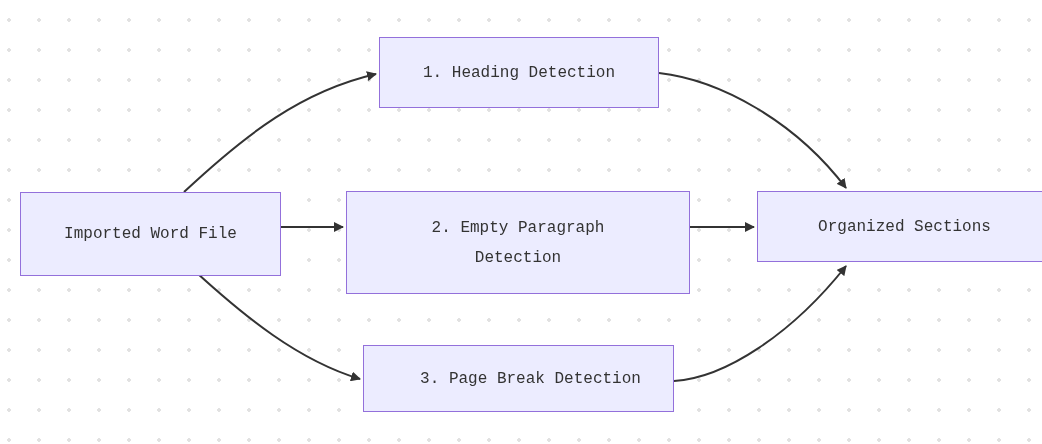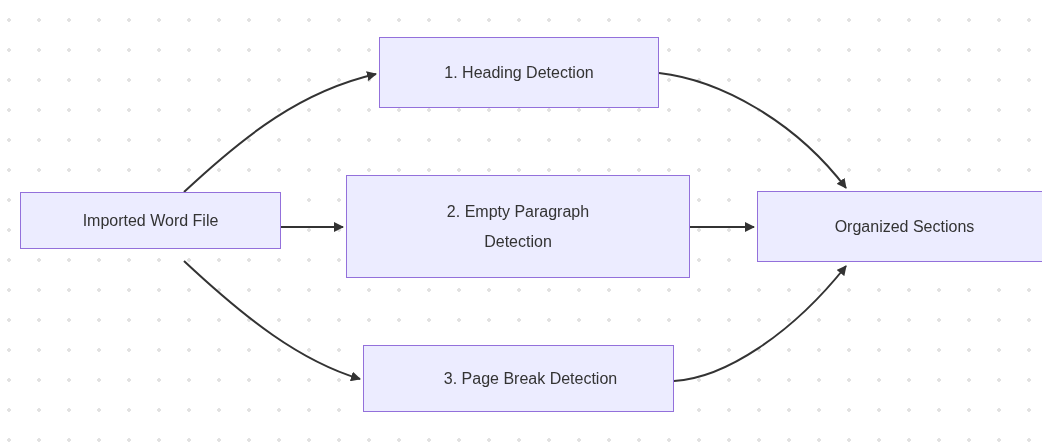--- a/index.html
+++ b/index.html
@@ -34,27 +34,28 @@
     box-sizing: border-box;
     background: var(--node-fill, #ECECFF);
     border: 1.3px solid var(--node-border, #9370DB);
     display: flex;
     align-items: center;
     justify-content: center;
     text-align: center;
     color: var(--text, #333333);
     font-size: 16px;
     line-height: 30px;
+    font-family: Liberation Mono, monospace;
   }
   .node .label { display: inline-block; }
   .node .label.wrap { max-width: 195px; }
 
-  .node-imported   { left: 20px;  top: 192px; width: 261px; height: 57px; align-items: center;  }
+  .node-imported   { left: 20px;  top: 192px; width: 261px; height: 84px; align-items: center;  }
   .node-heading    { left: 379px; top: 37px;  width: 280px; height: 71px;  }
-  .node-empty      { left: 346px; top: 175px; width: 344px; height: 103px; }
+  .node-empty      { left: 346px; top: 191px; width: 344px; height: 103px; }
   .node-pagebreak  { left: 363px; top: 345px; width: 311px; height: 67px; padding-left: 24px;  }
   .node-organized  { left: 757px; top: 191px; width: 295px; height: 71px;  }
 </style>
 </head>
 <body>
 
 <div class="canvas">
 
   <svg class="edge-layer" width="1042" height="444" viewBox="0 0 1042 444" xmlns="http://www.w3.org/2000/svg">
     <defs>

